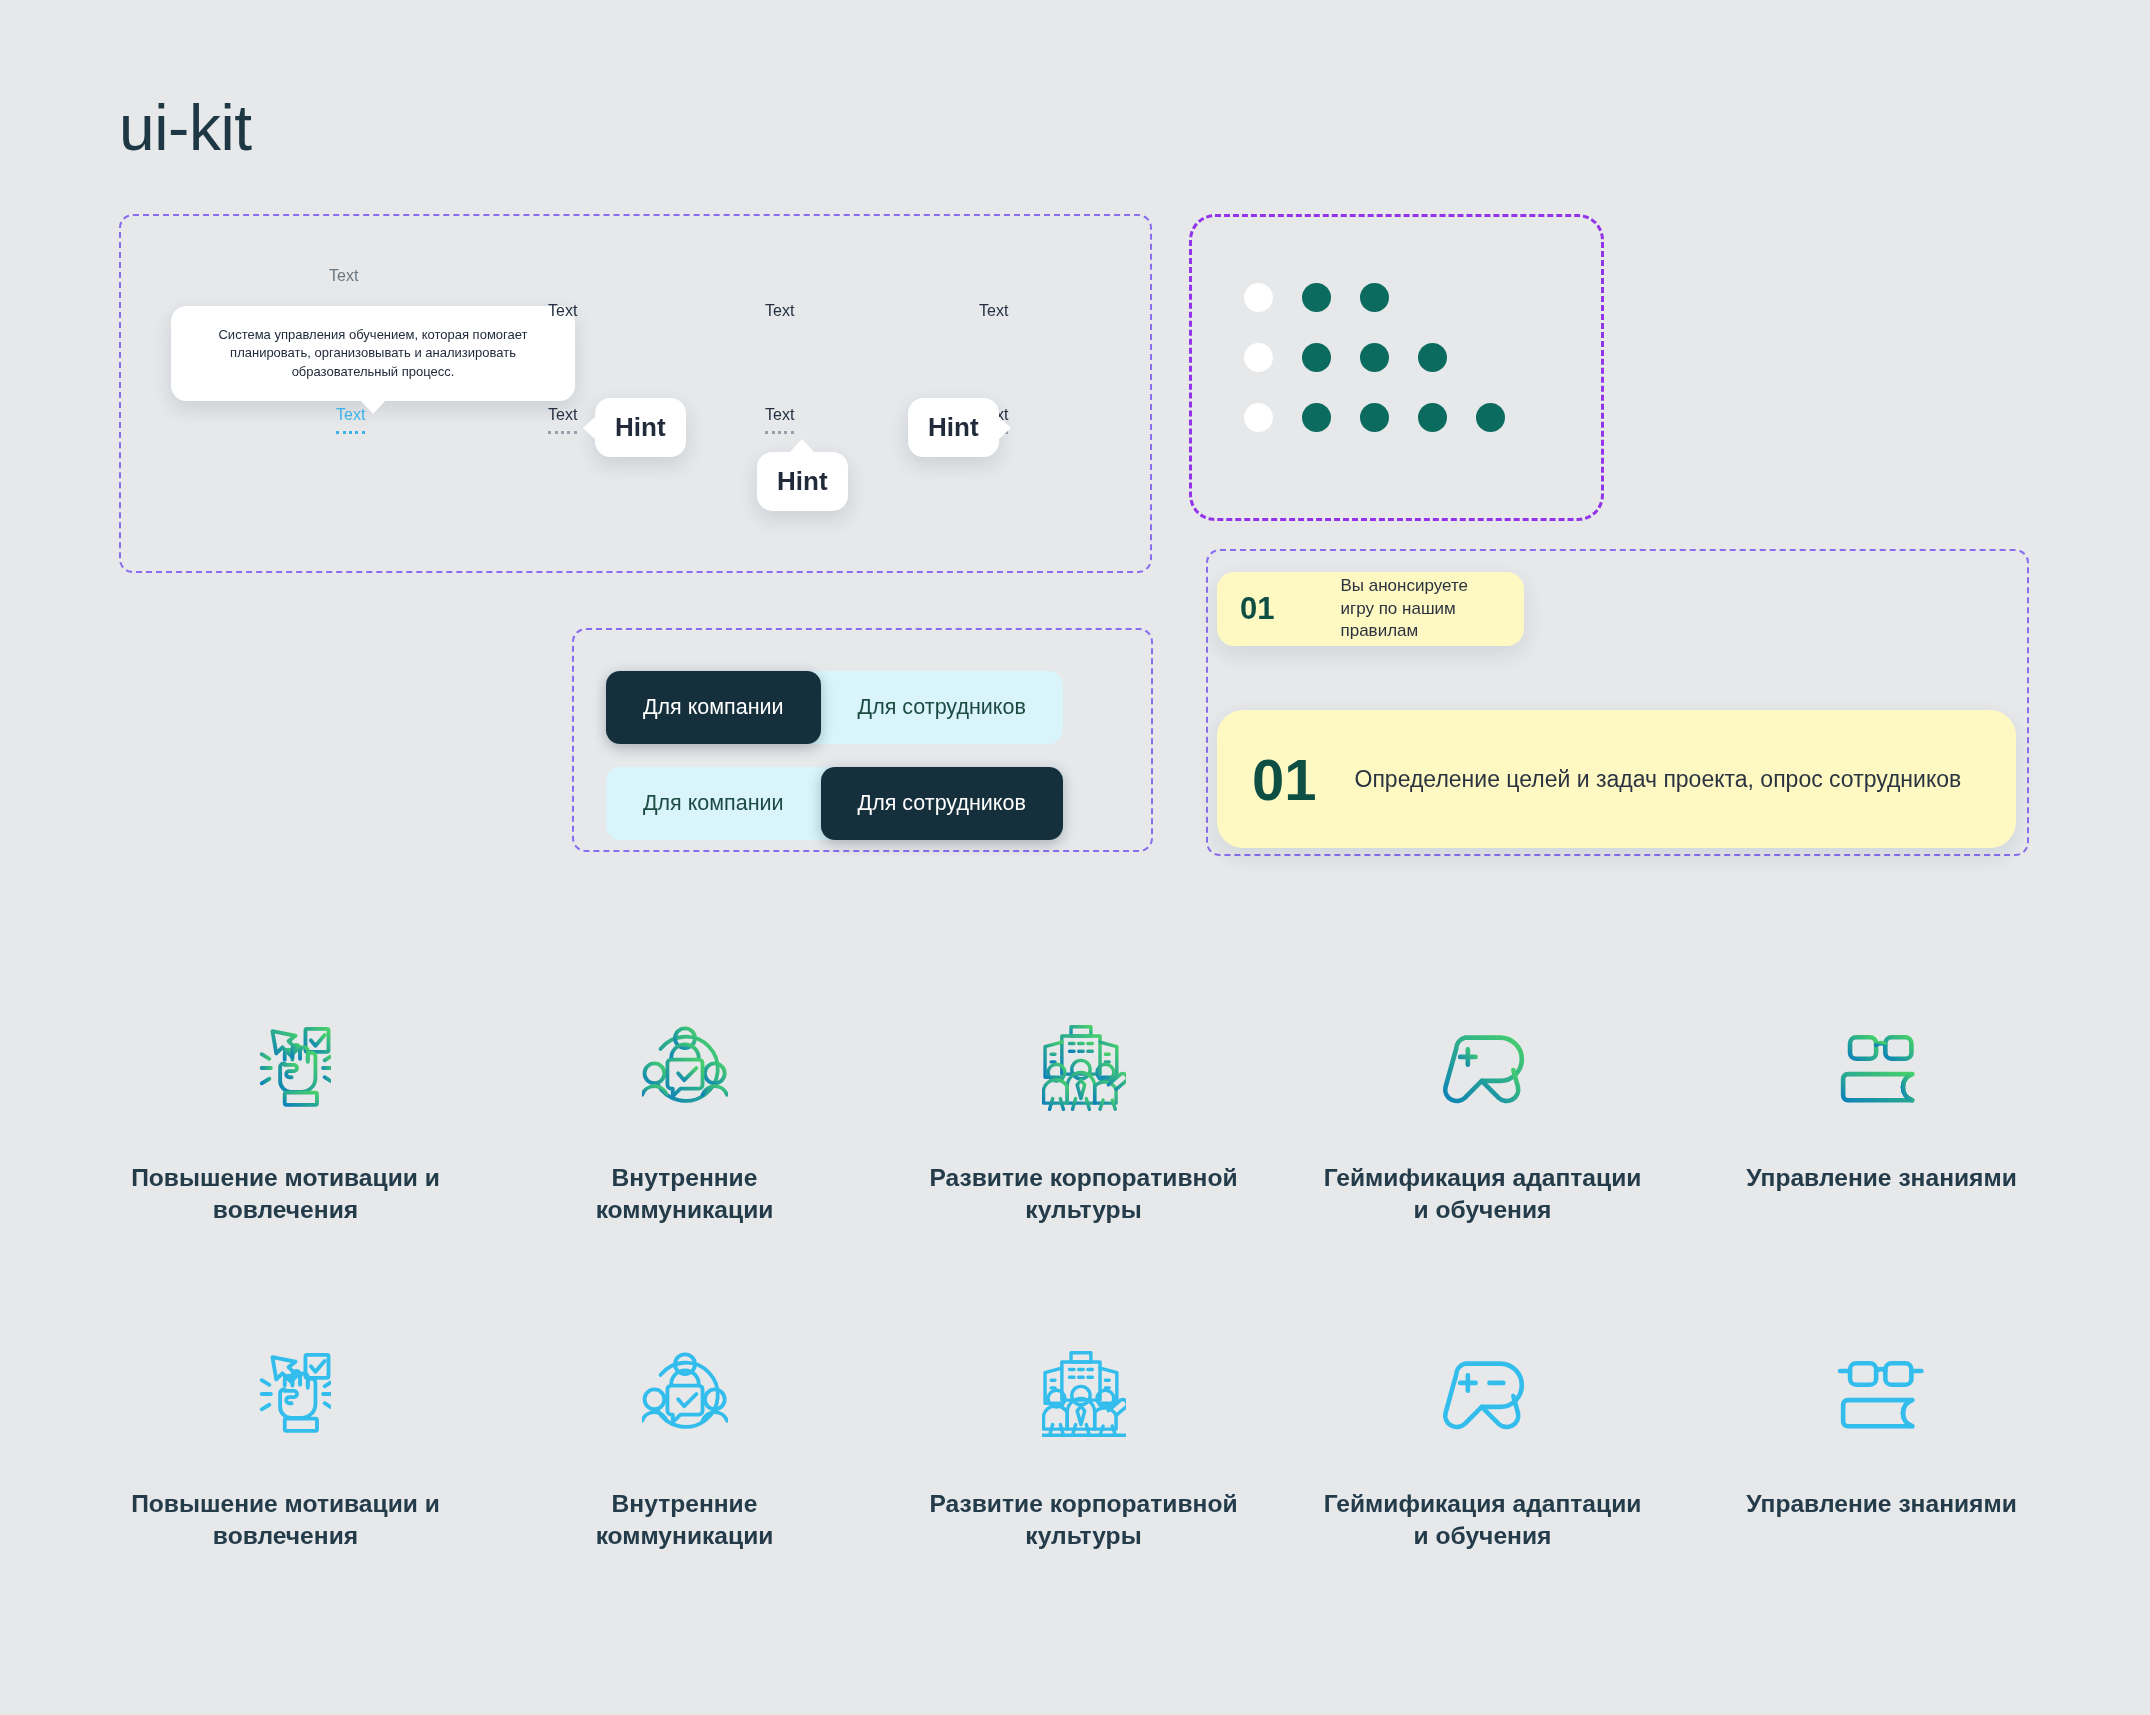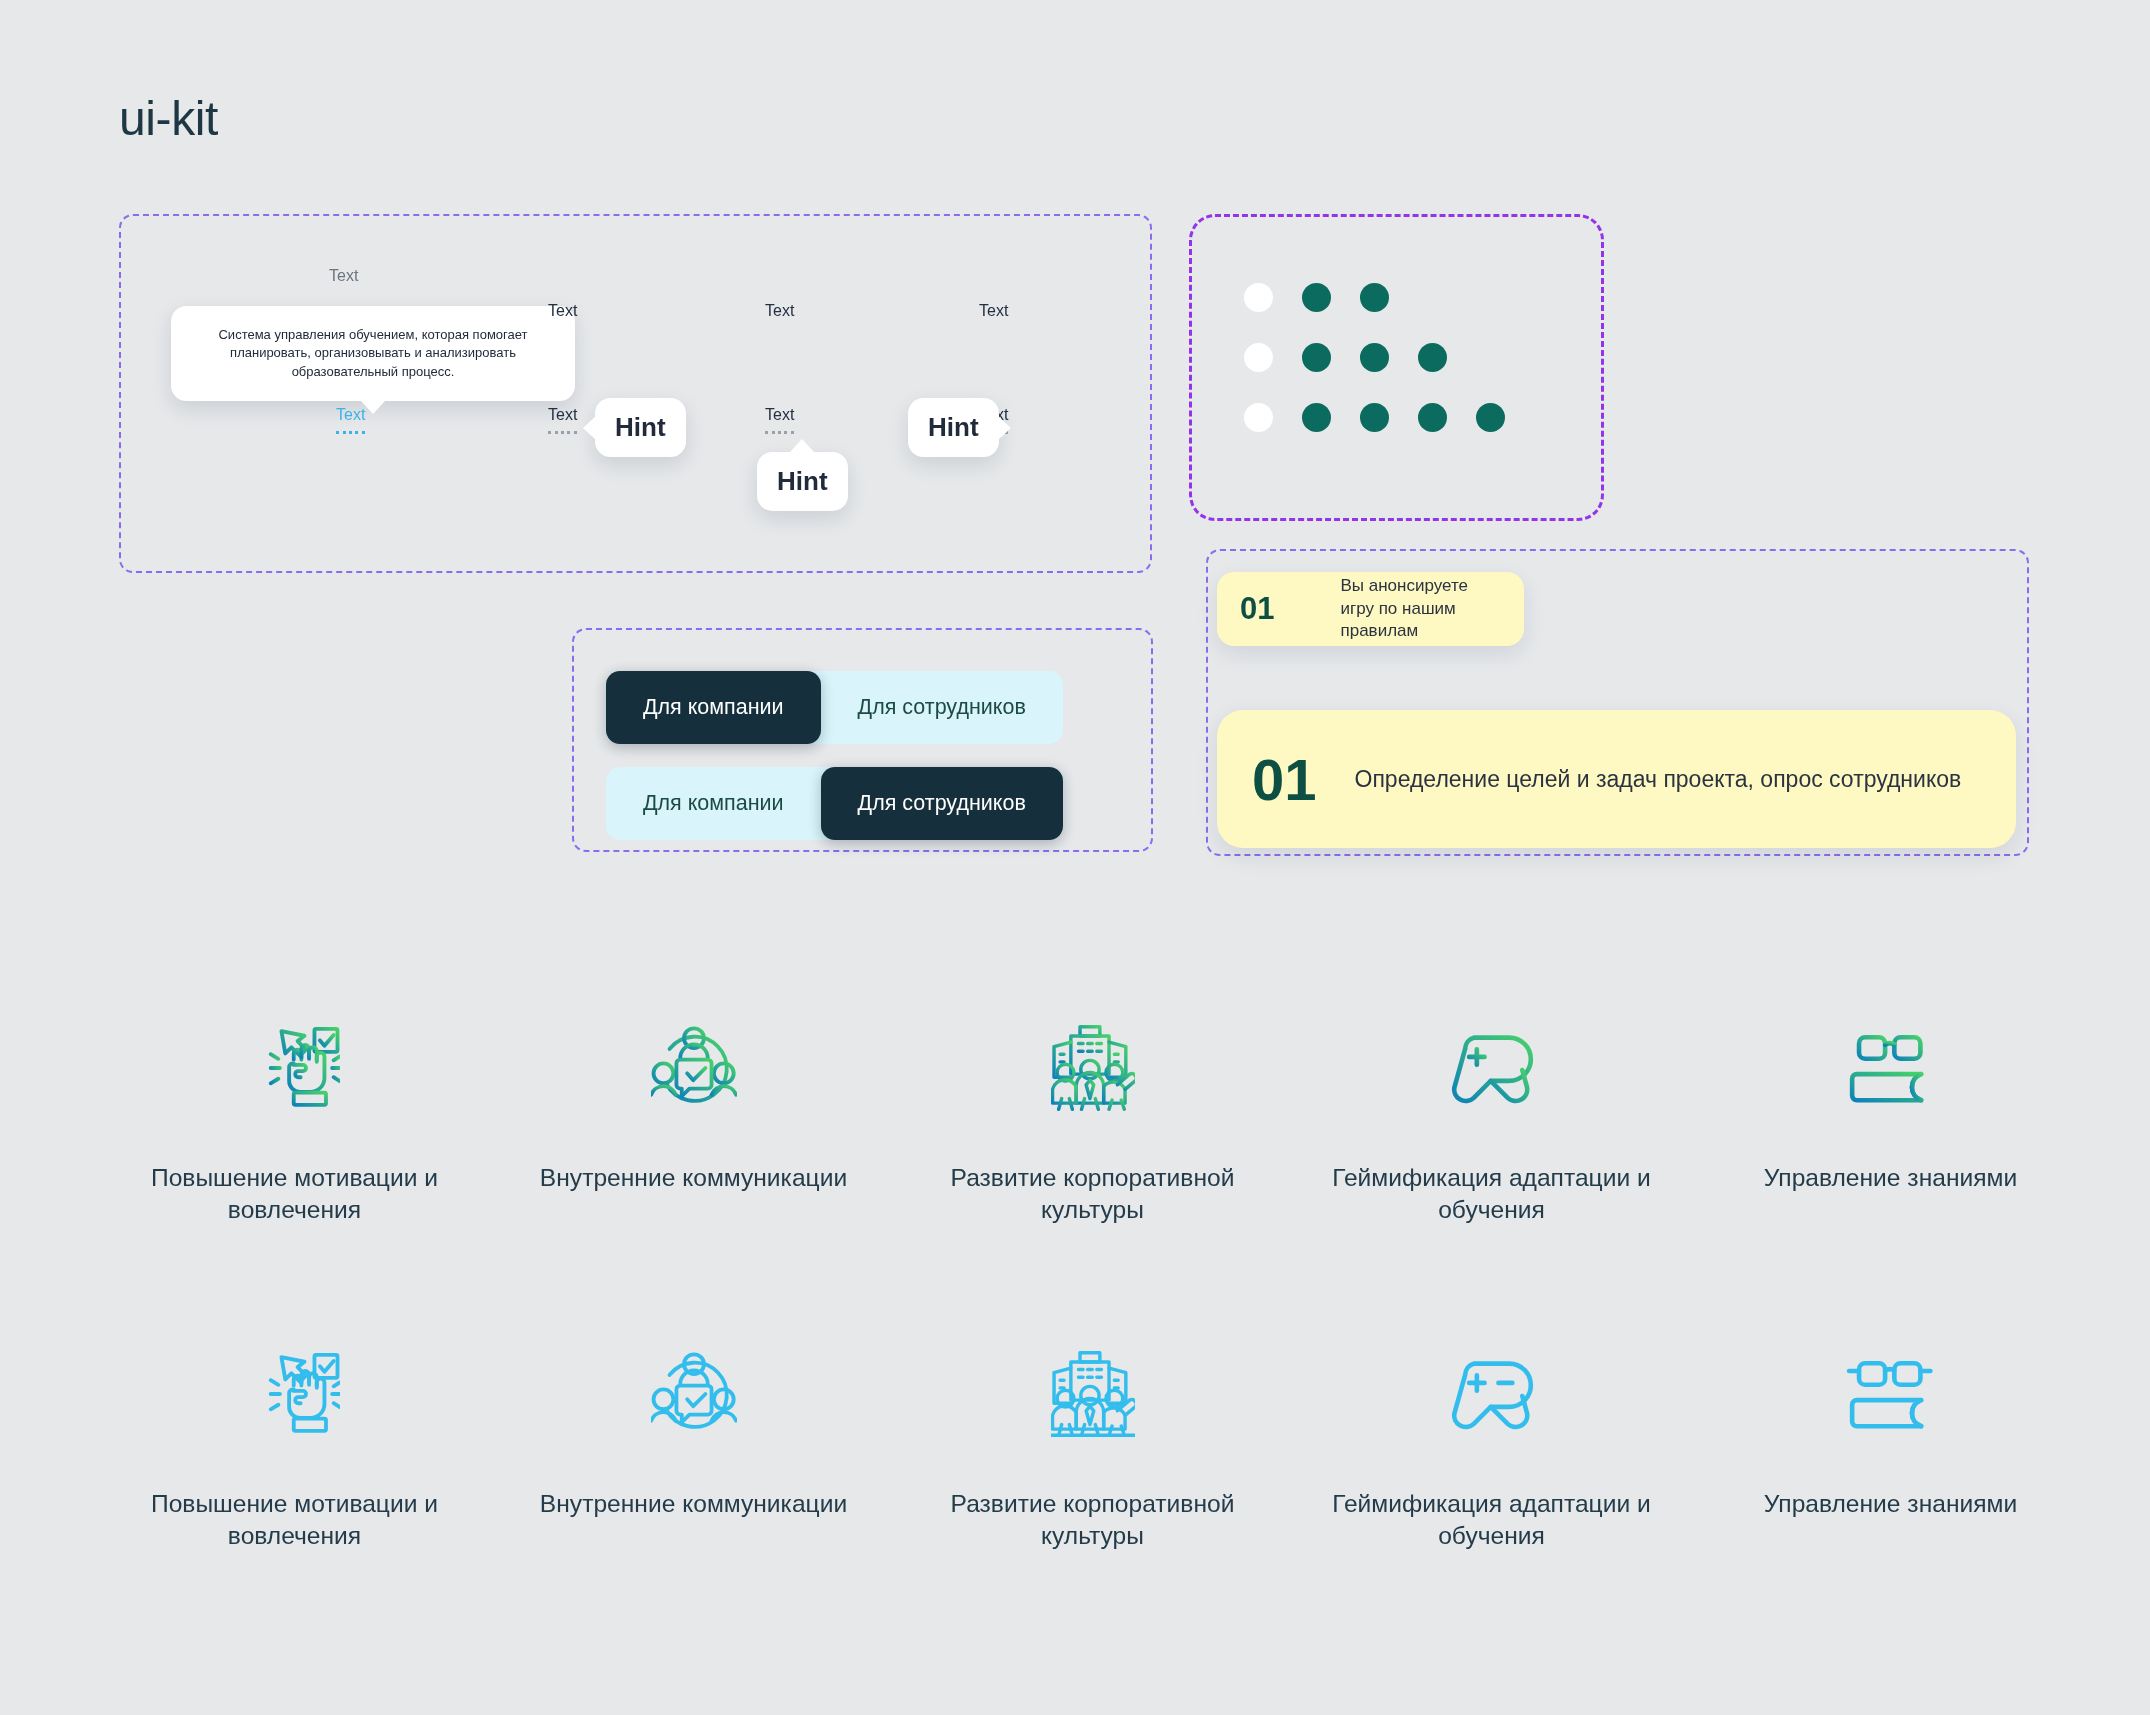--- a/index.html
+++ b/index.html
@@ -11,21 +11,21 @@
     font-family: "Liberation Sans", sans-serif;
     position: relative;
     overflow: hidden;
   }
 
   
   .page-title {
     position: absolute;
     left: 119px;
     top: 91px;
-    font-size: 48px;
+    font-size: 64px;
     font-weight: 400;
     color: #1e3744;
     letter-spacing: -0.4px;
   }
 
   
   .dashed-box {
     position: absolute;
     border: 2.3px dashed #8b6cf0;
     border-radius: 14px;
@@ -165,23 +165,24 @@
   #step-large .step-num {
     font-size: 58px; font-weight: 700; color: #0d4f43;
   }
   #step-large .step-text {
     font-size: 23px; color: #2b3340;
   }
 
   
   .feature-row {
     position: absolute;
-    left: 95px;
+    left: 86px;
     width: 1997px;
     display: flex;
+    font-weight: bold;
   }
   #feature-row-1 { top: 1022px; }
   #feature-row-2 { top: 1348px; }
 
   .feature-cell {
     width: 399px;
     display: flex;
     flex-direction: column;
     align-items: center;
   }

